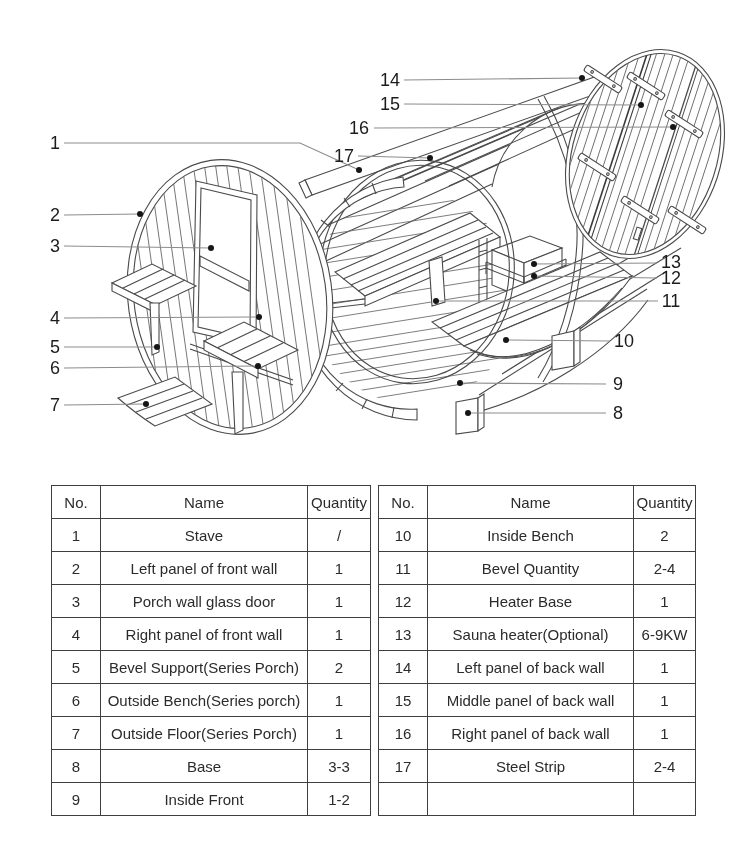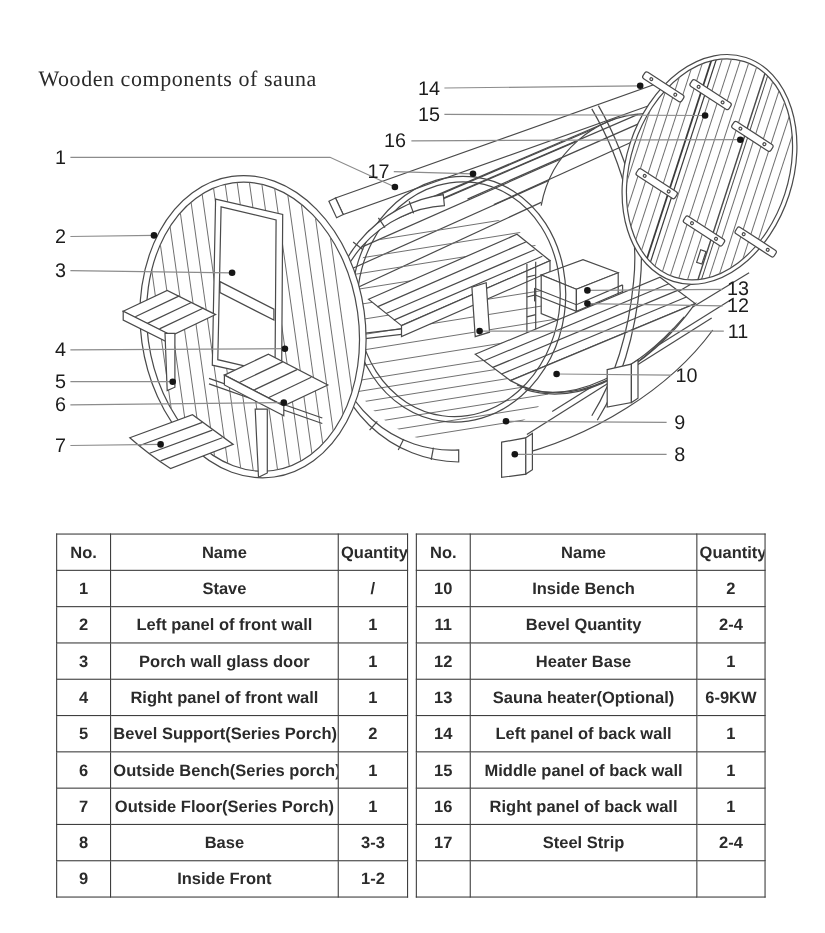--- a/index.html
+++ b/index.html
@@ -4,37 +4,36 @@
 <style>
   html,body{margin:0;padding:0;background:#ffffff;}
   #page{position:relative;width:750px;height:848px;background:#fff;overflow:hidden;
         font-family:"Liberation Sans",sans-serif;}
   #page-title{position:absolute;left:35px;top:61px;font-family:"Liberation Serif","DejaVu Serif",serif;
         font-size:20px;color:#2a2a2a;letter-spacing:0.5px;white-space:nowrap;}
   #diagram-svg{position:absolute;left:0;top:0;}
   .parts-table{position:absolute;border-collapse:collapse;table-layout:fixed;
         font-size:15px;color:#2b2b2b;}
   .parts-table td,.parts-table th{border:1.4px solid #3f3f3f;text-align:center;vertical-align:middle;
-        height:32px;padding:0 2px;font-weight:bold;overflow:hidden;white-space:nowrap;}
+        height:32px;padding:0 2px;font-weight:normal;overflow:hidden;white-space:nowrap;}
   #table-left{left:51px;top:485px;width:319px;}
   #table-right{left:378px;top:485px;width:317px;}
   
   .ln{stroke:#4a4a4a;stroke-width:1.1;fill:none;}
   .lnthin{stroke:#6f6f6f;stroke-width:0.9;fill:none;}
   .wfill{fill:#ffffff;stroke:#4a4a4a;stroke-width:1.1;}
   .leader{stroke:#8c8c8c;stroke-width:1.1;fill:none;}
   .dot{fill:#161616;}
   .lbl{font-family:"Liberation Sans",sans-serif;font-size:18px;fill:#1c1c1c;}
 </style>
 </head>
 <body>
 
 <div id="page">
 
-  <div id="page-title">Wooden components of sauna</div>
 
   <svg id="diagram-svg" width="750" height="480" viewBox="0 0 750 480">
     <defs>
       <clipPath id="clip-barrel-inner">
           <ellipse cx="413" cy="298" rx="104" ry="106"></ellipse>
         </clipPath>
       <clipPath id="clip-front-disc">
           <ellipse cx="230" cy="297" rx="96" ry="132"></ellipse>
         </clipPath>
       <clipPath id="clip-back-disc">

